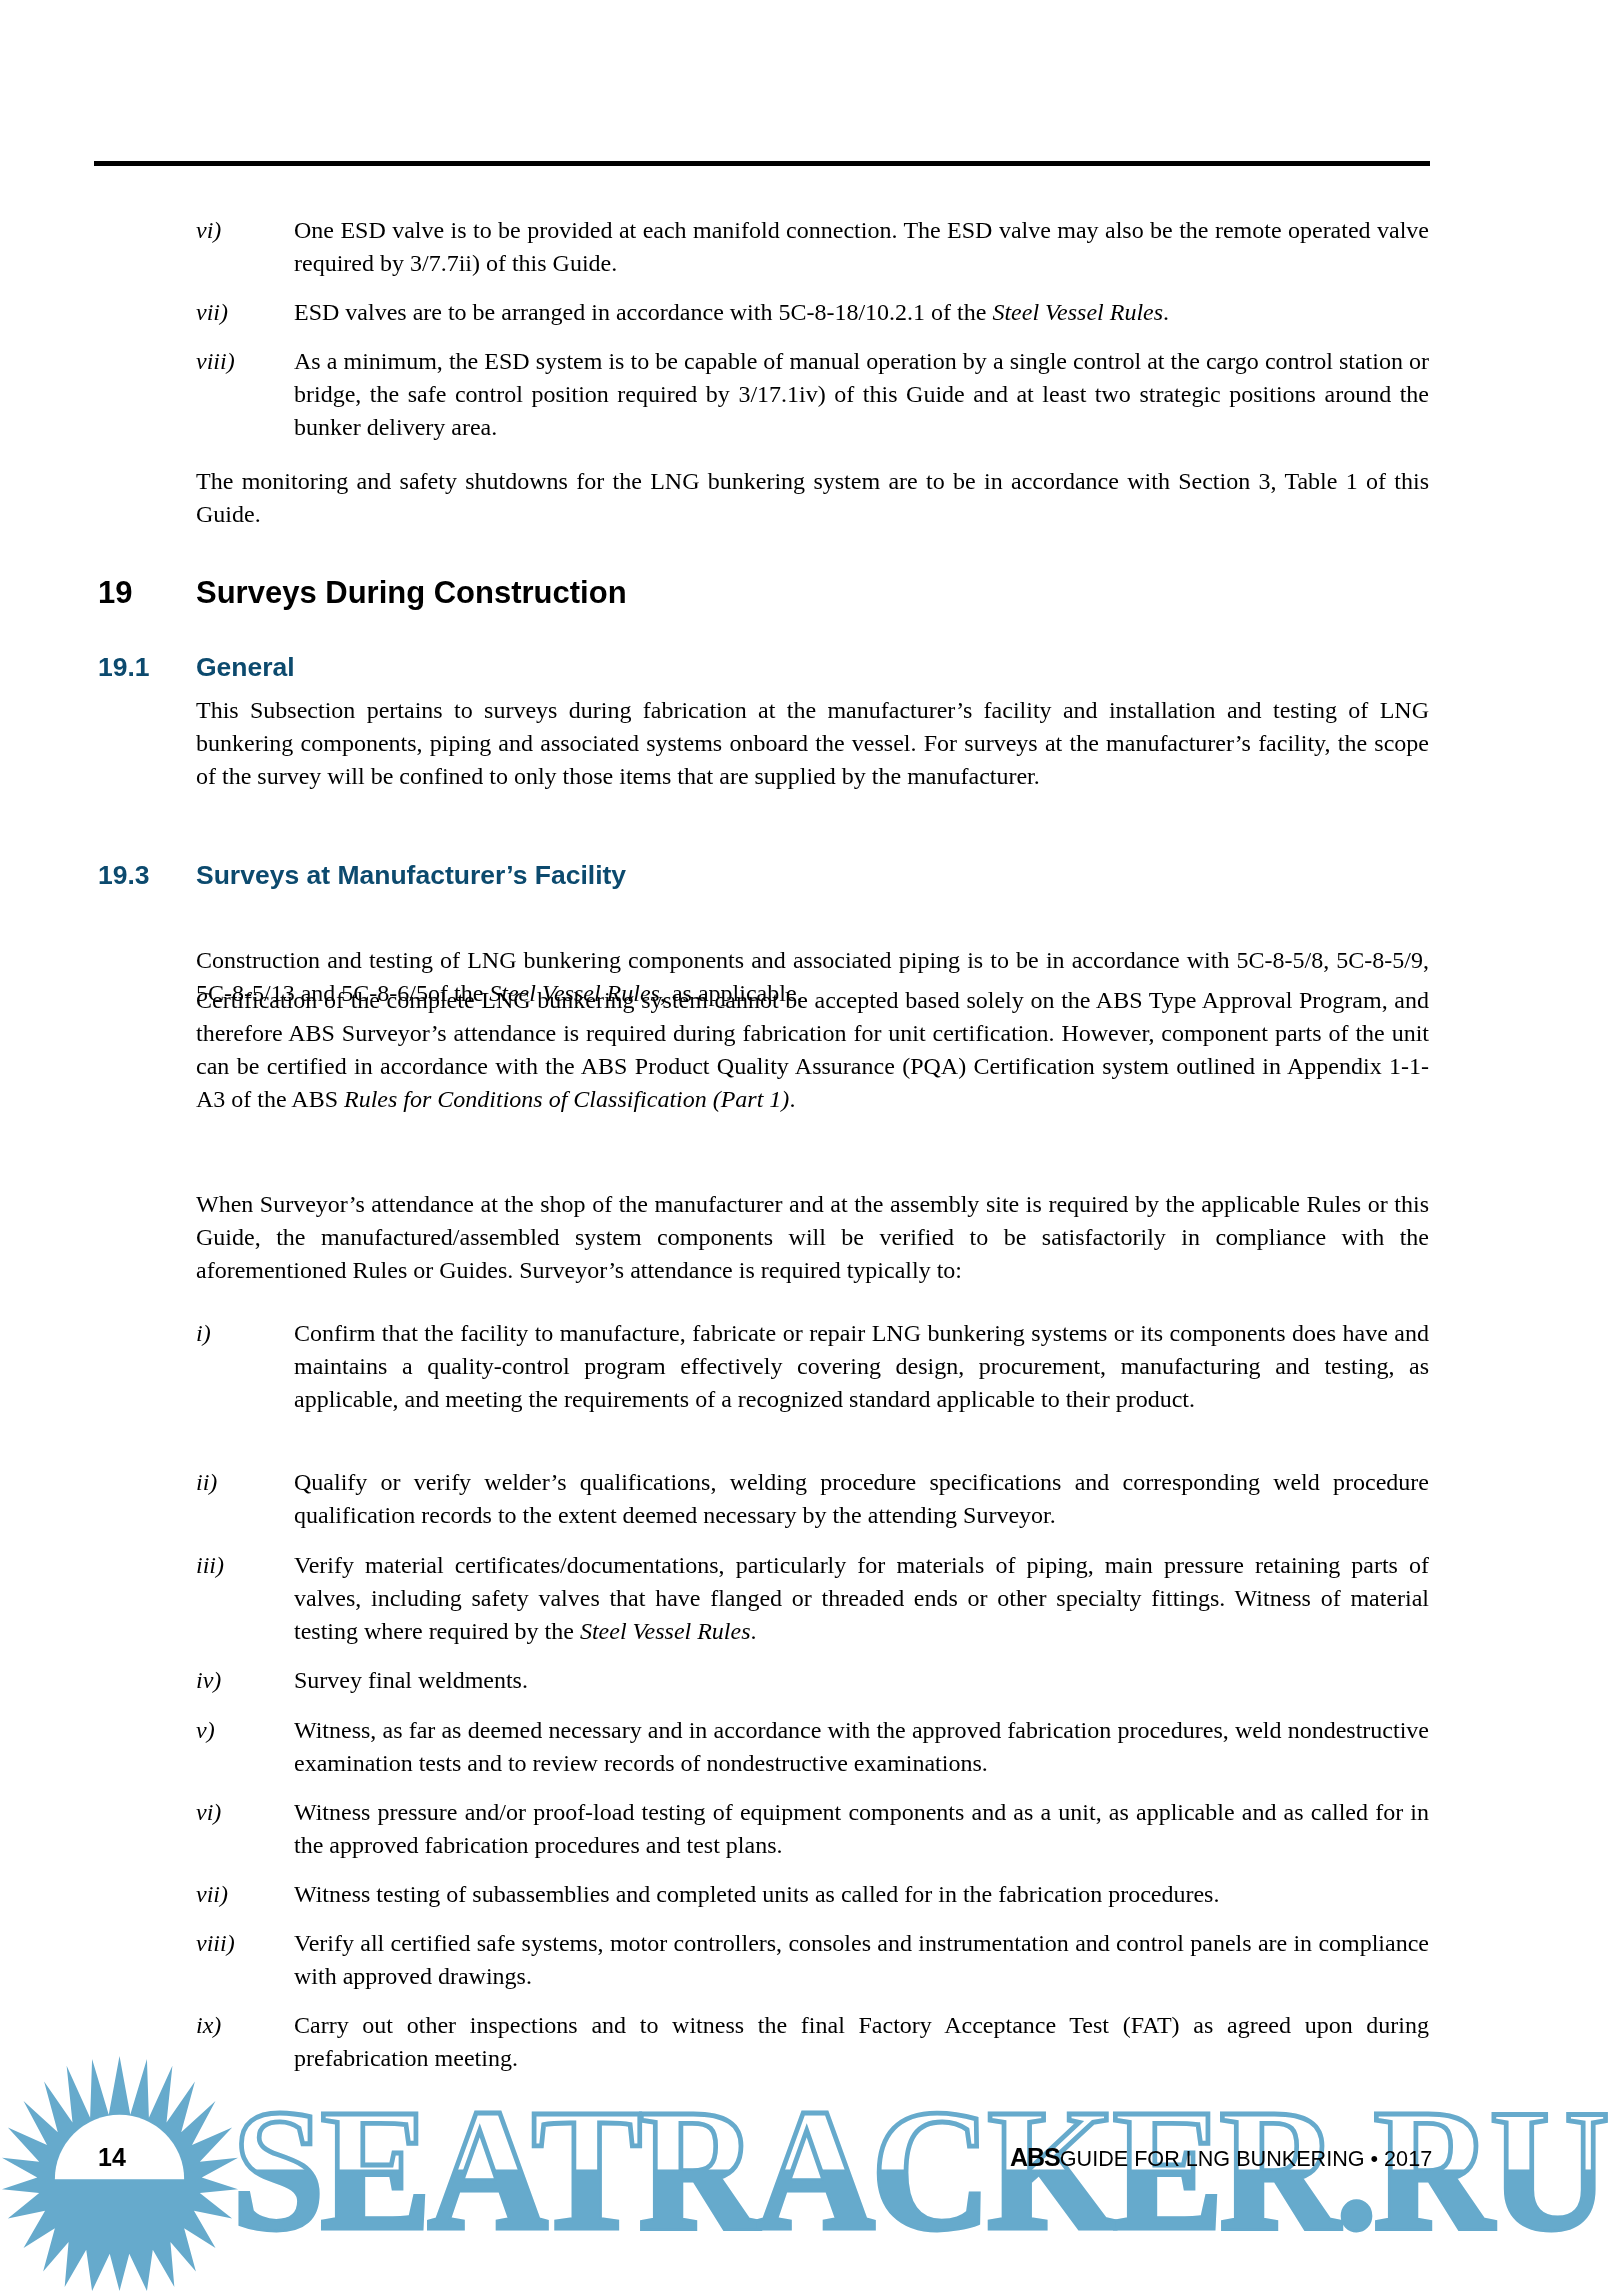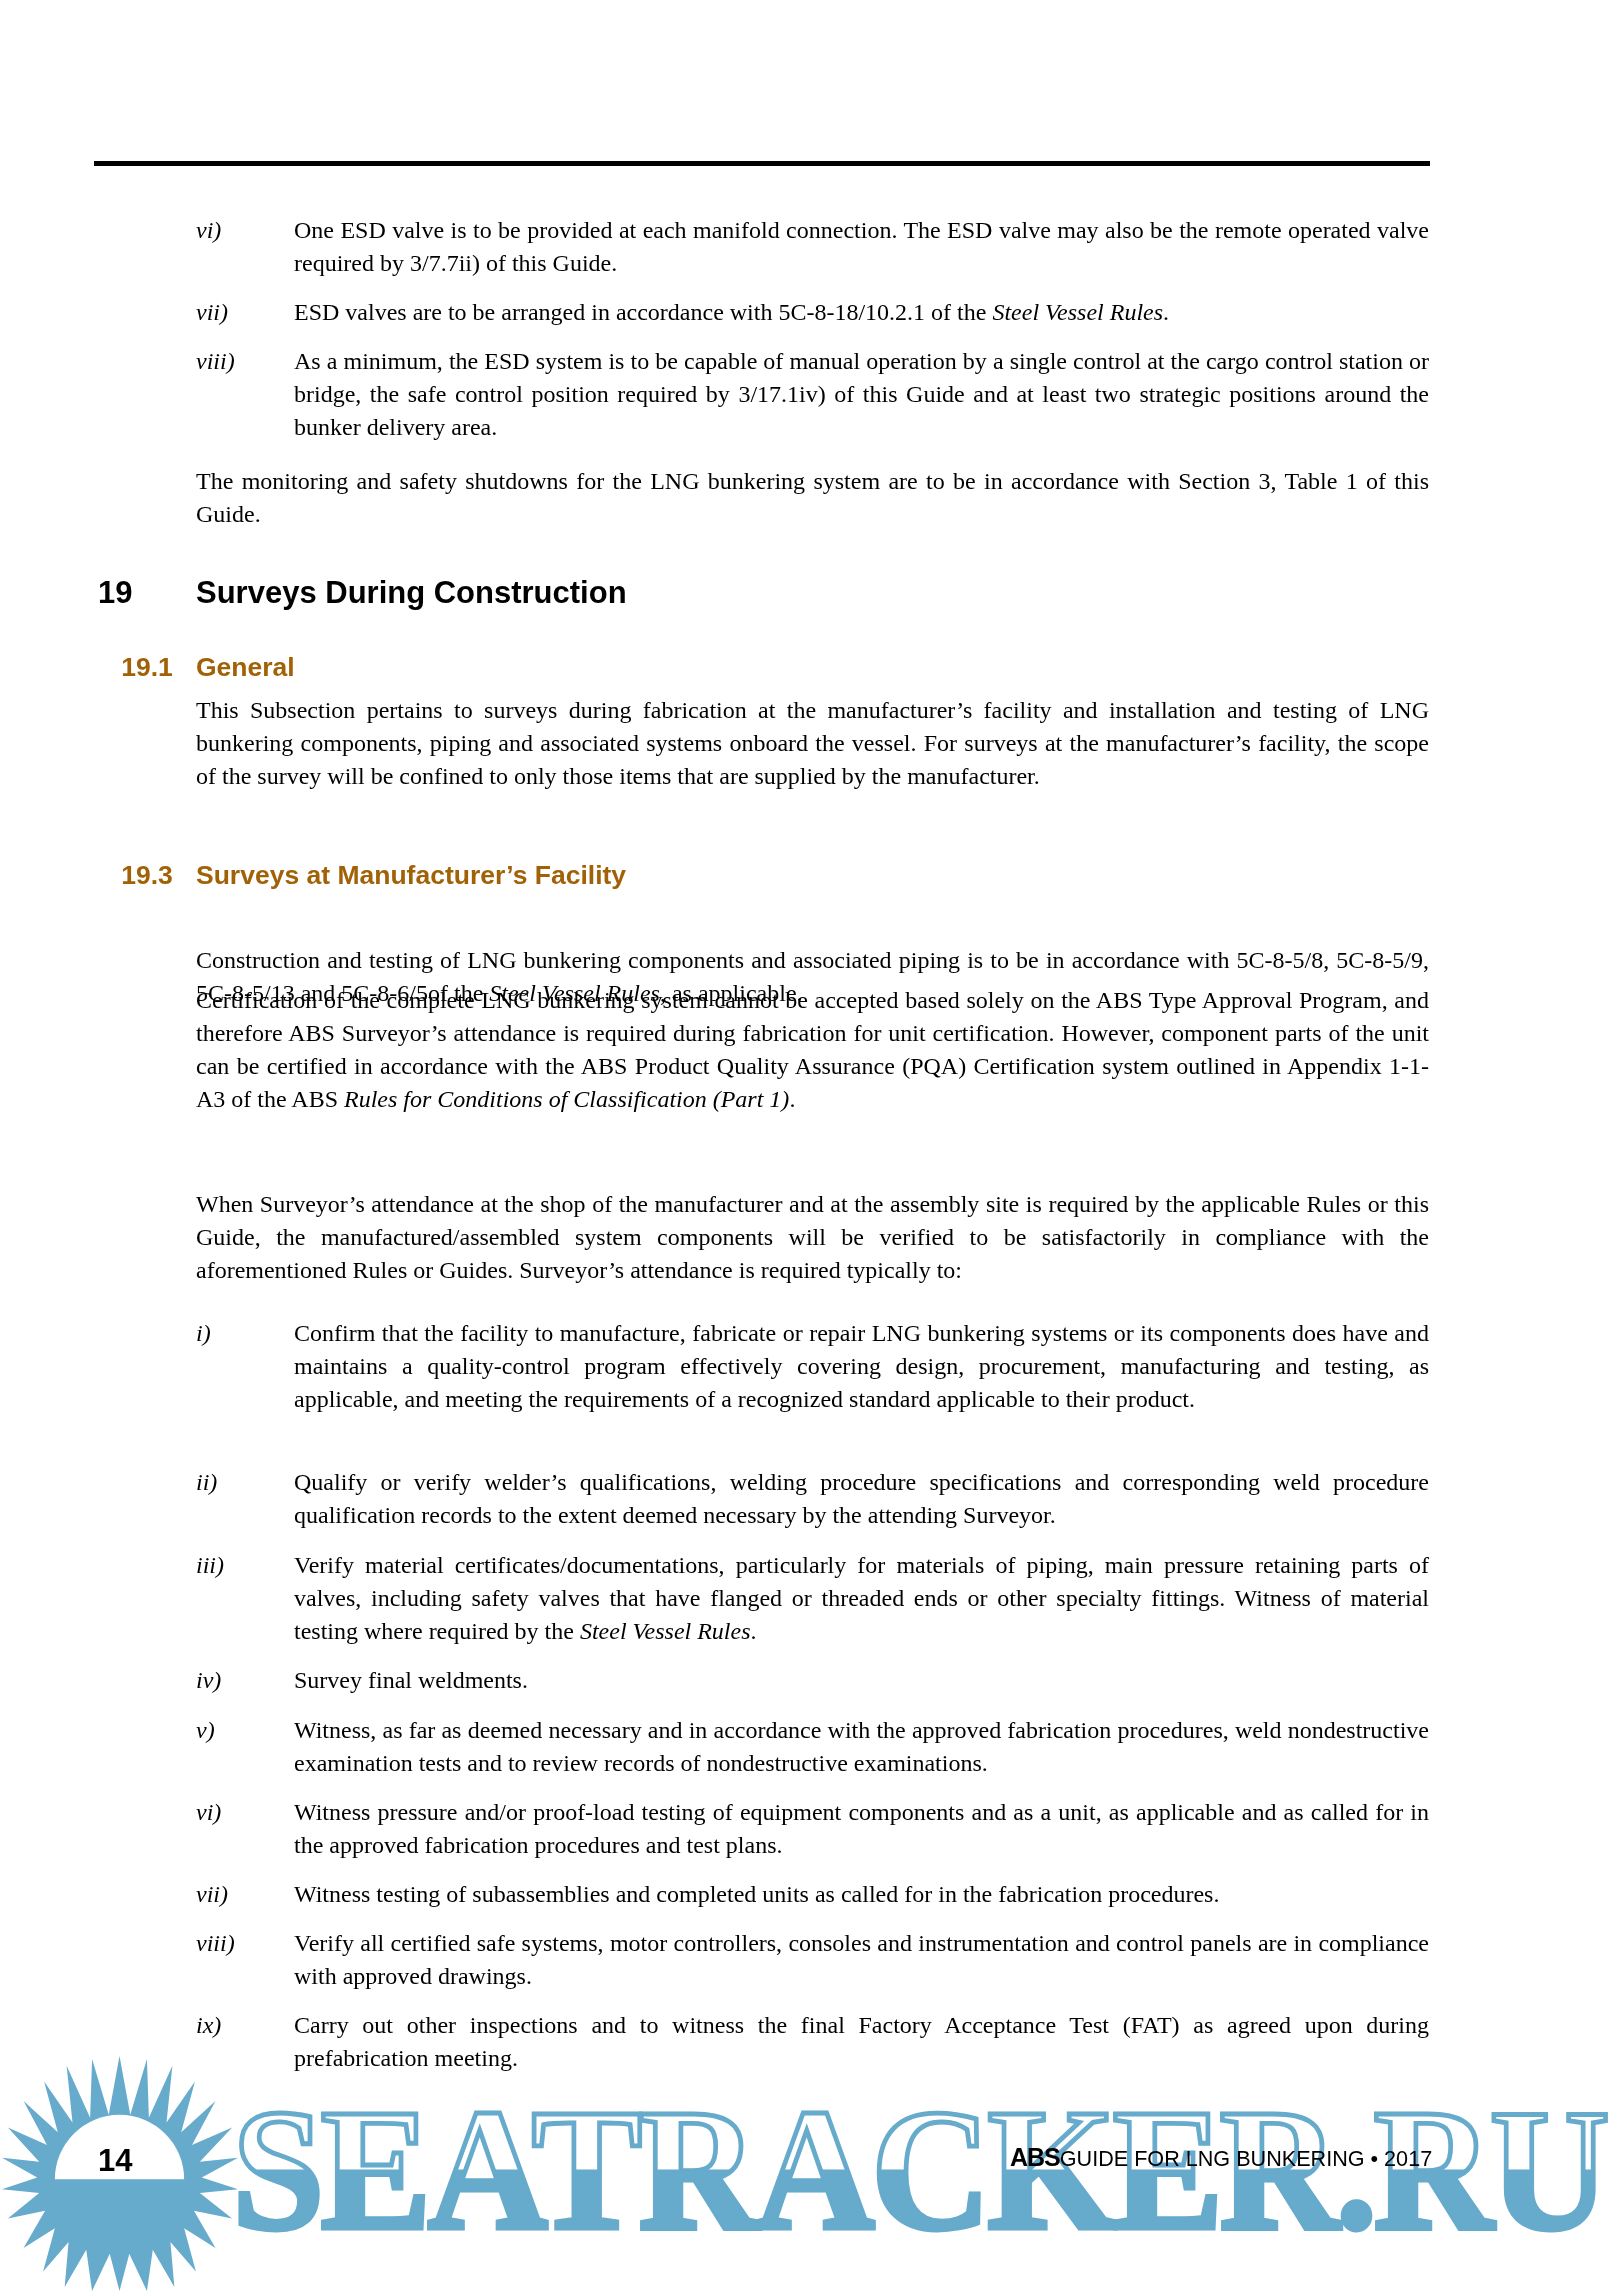--- a/index.html
+++ b/index.html
@@ -18,32 +18,32 @@
   .item { position:absolute; left:196px; width:1233px; }
   .item .num { position:absolute; left:0; top:0; font-style:italic; }
   .item .txt { position:absolute; left:98px; width:1135px; text-align:justify; }
   .para { position:absolute; left:196px; width:1233px; text-align:justify; }
   .it { font-style:italic; }
 
   .h1 { position:absolute; left:98px; font-family:"Liberation Sans", sans-serif; font-weight:bold;
         font-size:31px; color:#000; }
   .h1 .n { display:inline-block; width:98px; }
   .h2 { position:absolute; left:98px; font-family:"Liberation Sans", sans-serif; font-weight:bold;
-        font-size:26.5px; color:#a16207;text-align:center; }
+        font-size:26.5px; color:#0c4a6e; }
   .h2 .n { display:inline-block; width:98px; }
 
   
   .wm { position:absolute; left:0; top:0; width:1621px; height:2292px; pointer-events:none; }
   .wm-text-wrap { position:absolute; left:232px; top:2086px; width:1372px; height:167px; }
   .wm-text { position:absolute; left:0; top:0; font-family:"Liberation Serif", serif; font-weight:bold;
     font-size:173px; line-height:167px; letter-spacing:-3.9px; white-space:nowrap; transform:scaleX(0.96); transform-origin:left top; }
   .wm-outline { color:#ffffff; -webkit-text-stroke:4.9px #66aacc; }
   .wm-fill { color:#66aacc; clip-path: inset(50% 0 0 0); }
 
-  .footer-page { position:absolute; left:98px; top:2143px; font-family:"Liberation Sans", sans-serif; font-weight:bold; font-size:31px; color:#000; }
+  .footer-page { position:absolute; left:98px; top:2143px; font-family:"Liberation Sans", sans-serif; font-weight:bold; font-size:25px; color:#000; }
   .footer-right { position:absolute; left:1010px; top:2143px; font-family:"Liberation Sans", sans-serif; font-size:21.6px; color:#000; white-space:nowrap; }
   .footer-right .abs { font-weight:900; font-size:25px; letter-spacing:-1px;margin-top:29px; }
 </style>
 </head>
 <body>
 
 <div class="page">
 
   <div class="header-rule"></div>
 

